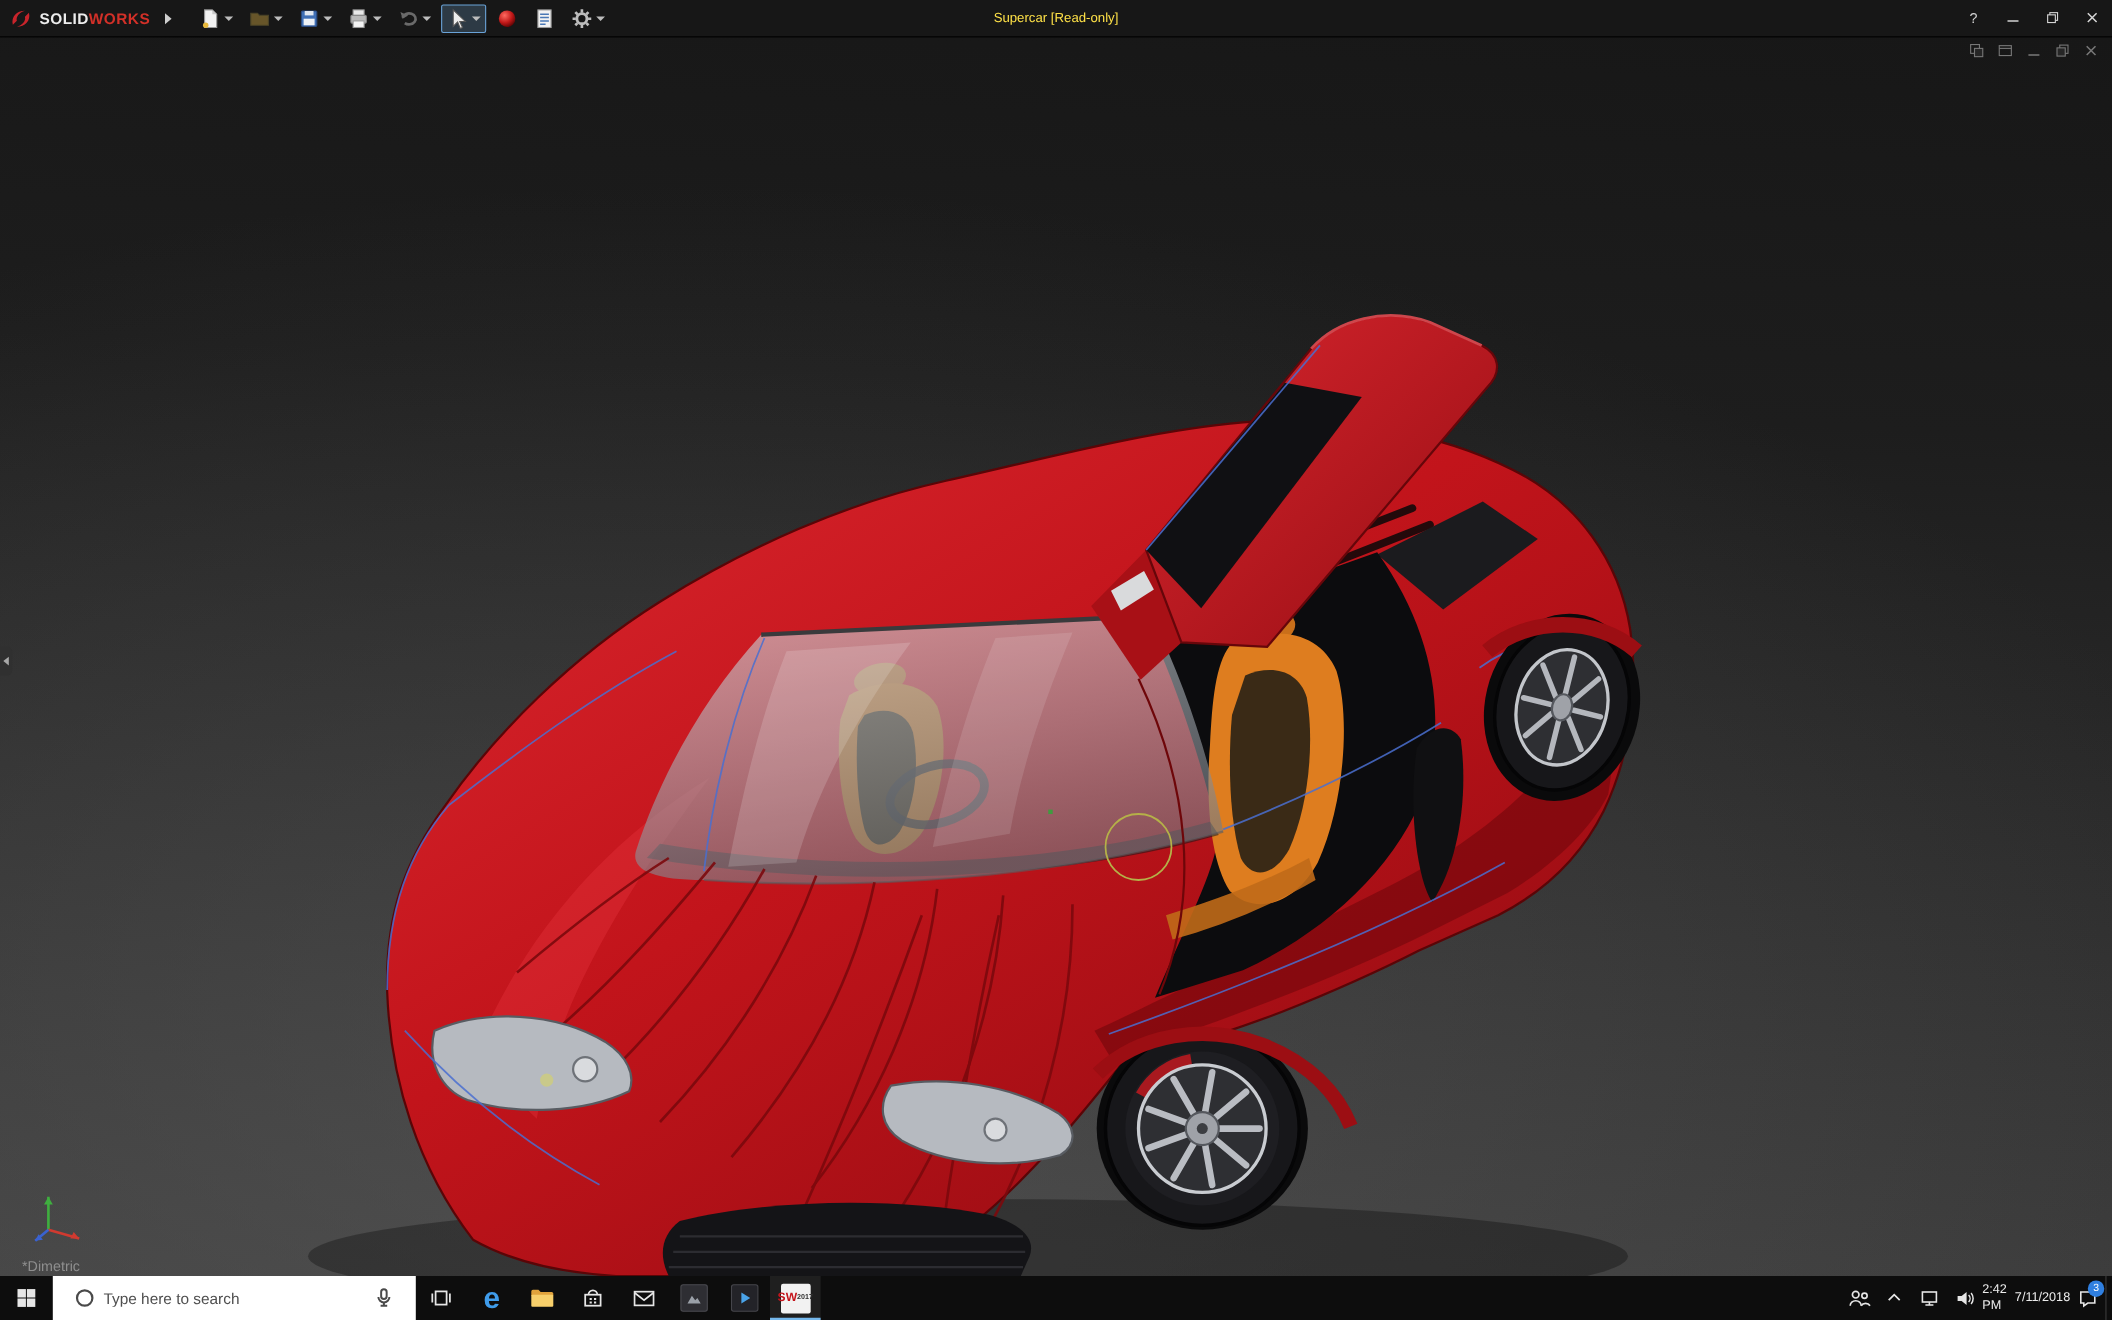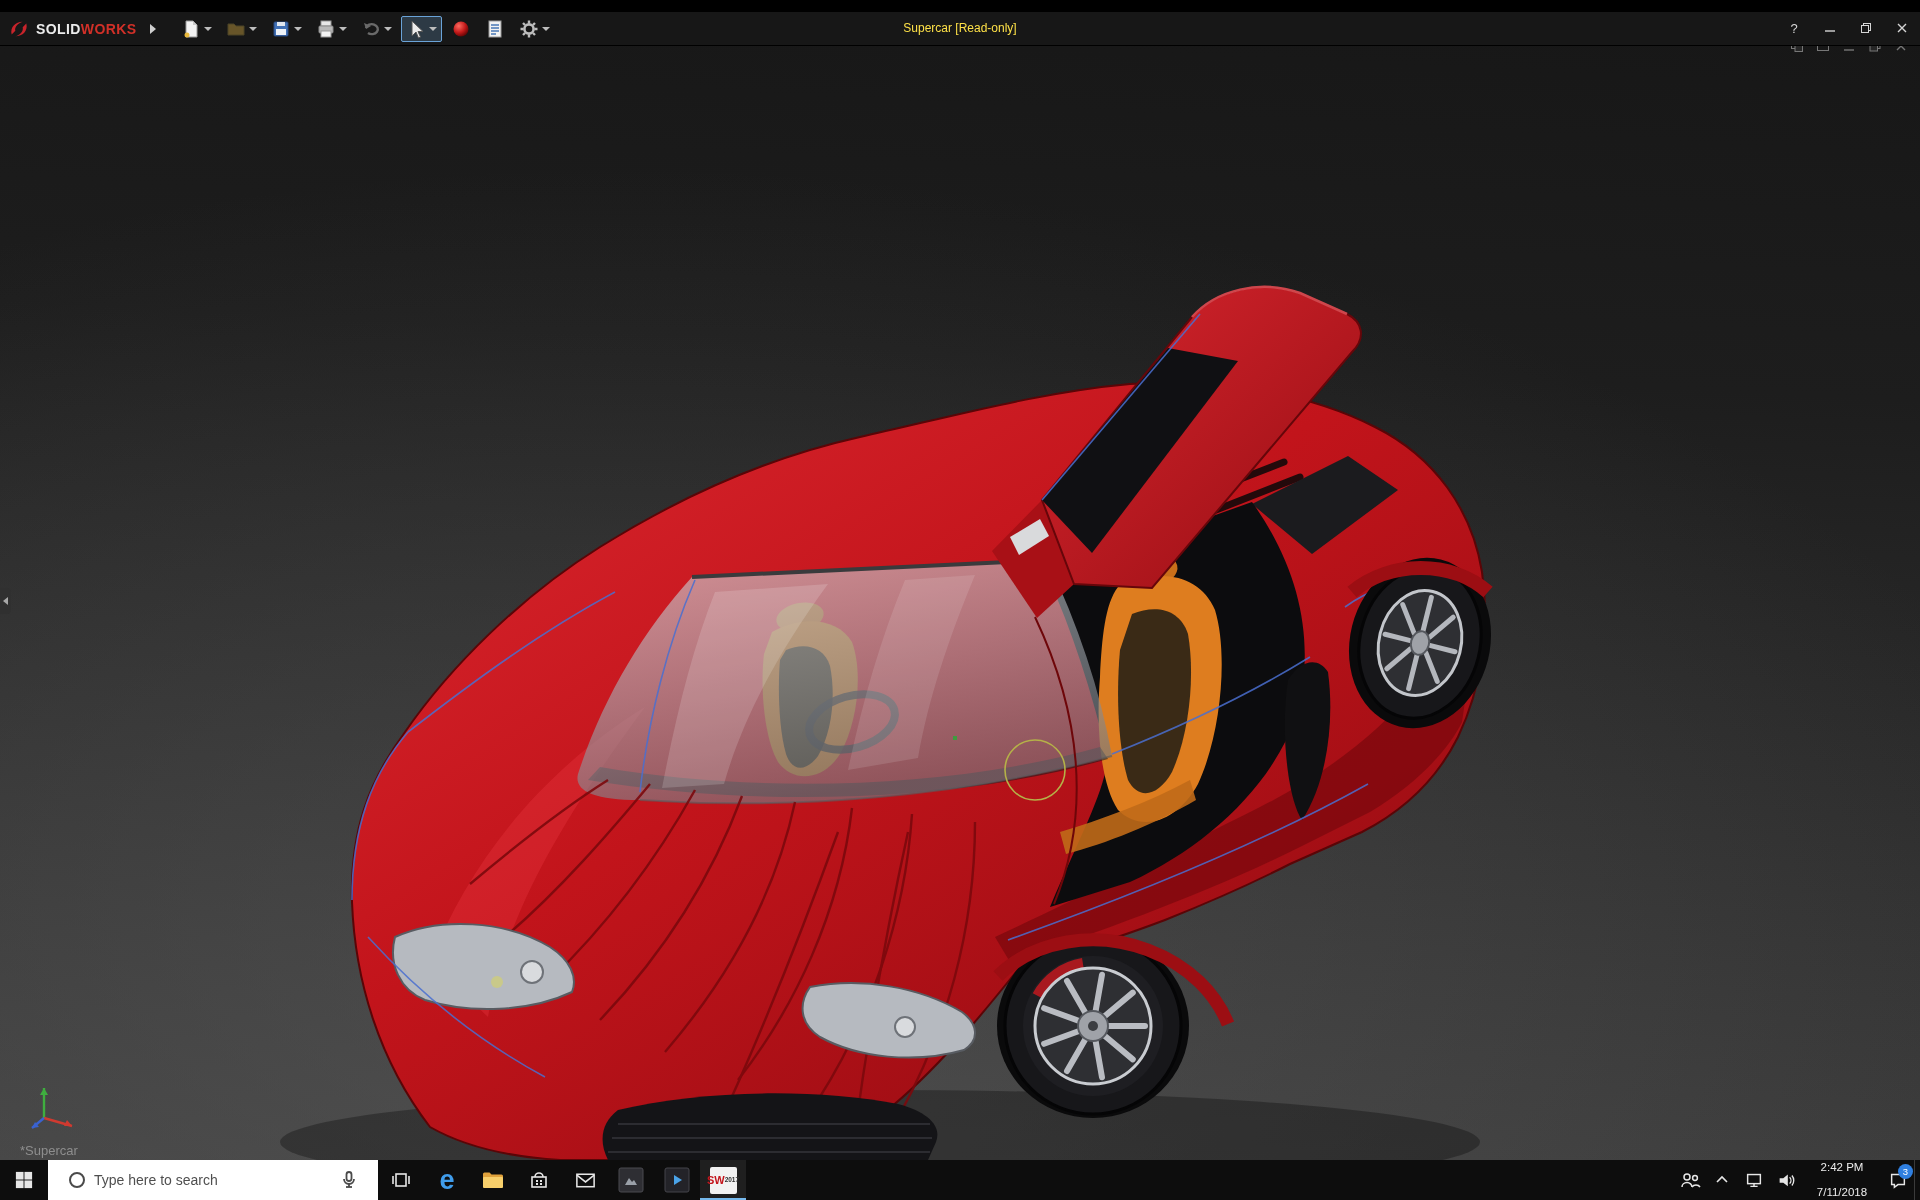--- a/index.html
+++ b/index.html
@@ -1,21 +1,21 @@
 <!DOCTYPE html>
 <html><head>
 <meta charset="utf-8">
 <style>
   *{margin:0;padding:0;box-sizing:border-box}
   html,body{width:1920px;height:1200px;overflow:hidden;background:#000;
     font-family:"Liberation Sans",sans-serif}
   .screen{position:relative;width:1920px;height:1200px;background:#000}
 
   
-  .titlebar{position:absolute;top:12px;left:0;right:0;height:34px;background:#171717;
+  .titlebar{position:absolute;top:0;left:0;right:0;height:34px;background:#171717;
     border-bottom:1px solid #000;display:flex;align-items:center;z-index:40;color:#ddd}
   .logo{display:flex;align-items:center;gap:6px;padding:0 8px;height:100%}
   .logo-text{font-size:14px;font-weight:700;letter-spacing:.4px}
   .logo-text .solid{color:#ececec}
   .logo-text .works{color:#d23028;font-weight:600}
   .expander{width:18px;height:22px;display:flex;align-items:center;justify-content:center;cursor:pointer}
   .tri-right{width:0;height:0;border-left:6px solid #cfcfcf;border-top:5px solid transparent;border-bottom:5px solid transparent}
   .qat{display:flex;align-items:center;gap:4px;margin-left:14px;height:100%}
   .qat-btn{display:flex;align-items:center;gap:3px;padding:2px 4px;border:1px solid transparent;border-radius:2px;cursor:pointer}
   .qat-btn.active{border-color:#6aa3d8;background:#2d3a45}
@@ -47,21 +47,21 @@
   .searchbox{width:330px;background:#ffffff;display:flex;align-items:center;gap:8px;padding:0 20px;cursor:text}
   .searchbox input{flex:1;border:none;outline:none;background:transparent;font-size:14px;color:#4f4f4f;
     font-family:"Liberation Sans",sans-serif}
   .searchbox input::placeholder{color:#4f4f4f;opacity:1}
   .sw-tile{width:27px;height:27px;background:#f2f2f2;border-radius:2px;display:flex;flex-direction:row;
     align-items:center;justify-content:center;line-height:1}
   .sw-tile .sw1{color:#c4151c;font-weight:700;font-size:11px}
   .sw-tile .sw2{color:#333;font-size:6.5px;font-weight:700}
   .tray{margin-left:auto;display:flex;align-items:stretch}
   .tray-btn{width:32px;display:flex;align-items:center;justify-content:center;position:relative;cursor:pointer}
-  .clock{width:80px;display:flex;flex-direction:column;align-items:center;justify-content:space-between;
+  .clock{width:80px;display:flex;flex-direction:row;align-items:center;justify-content:space-between;
     color:#ececec;font-size:11.5px;line-height:1.3;cursor:pointer}
   .badge{position:absolute;top:4px;right:1px;min-width:15px;height:15px;border-radius:8px;background:#2f7fe0;
     color:#fff;font-size:9.5px;display:flex;align-items:center;justify-content:center;padding:0 3px}
   .show-desktop{width:6px;border-left:1px solid #3a3a3a;cursor:pointer}
 </style>
 </head>
 <body>
 
 <div class="screen">
 
@@ -368,21 +368,21 @@
     <svg class="triad" width="56" height="56" viewBox="0 0 56 56">
       <g stroke-width="2.4" fill="none">
         <path d="M18 42 L18 12" stroke="#3fae3f"></path>
           <path d="M18 12 L14 19 L22 19 Z" fill="#3fae3f" stroke="none"></path>
         <path d="M18 42 L46 50" stroke="#d03a30"></path>
           <path d="M46 50 L38 50 L41 44 Z" fill="#d03a30" stroke="none"></path>
         <path d="M18 42 L6 52" stroke="#3a62d0"></path>
           <path d="M6 52 L13 51 L9 46 Z" fill="#3a62d0" stroke="none"></path>
       </g>
     </svg>
-    <div class="view-label">*Supercar</div>
+    <div class="view-label">*Dimetric</div>
   </main>
 
   <footer class="taskbar">
     <div class="tb-btn start">
       <svg width="18" height="18" viewBox="0 0 20 20" fill="#e6e6e6">
         <rect x="1" y="1" width="8.5" height="8.5"></rect>
           <rect x="10.5" y="1" width="8.5" height="8.5"></rect>
         <rect x="1" y="10.5" width="8.5" height="8.5"></rect>
           <rect x="10.5" y="10.5" width="8.5" height="8.5"></rect>
       </svg>

